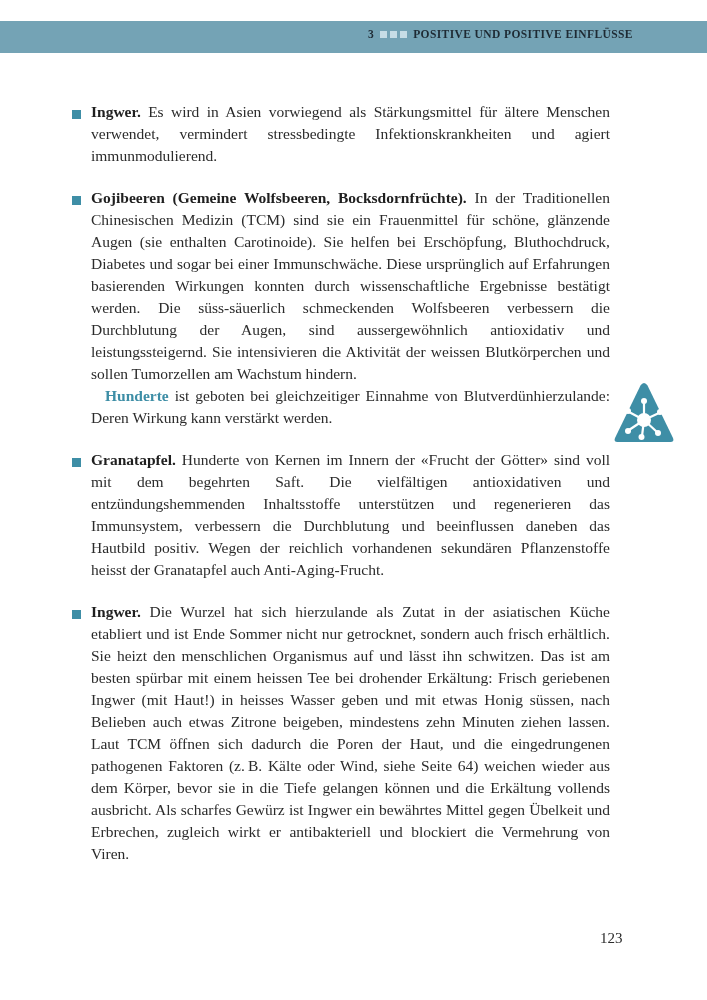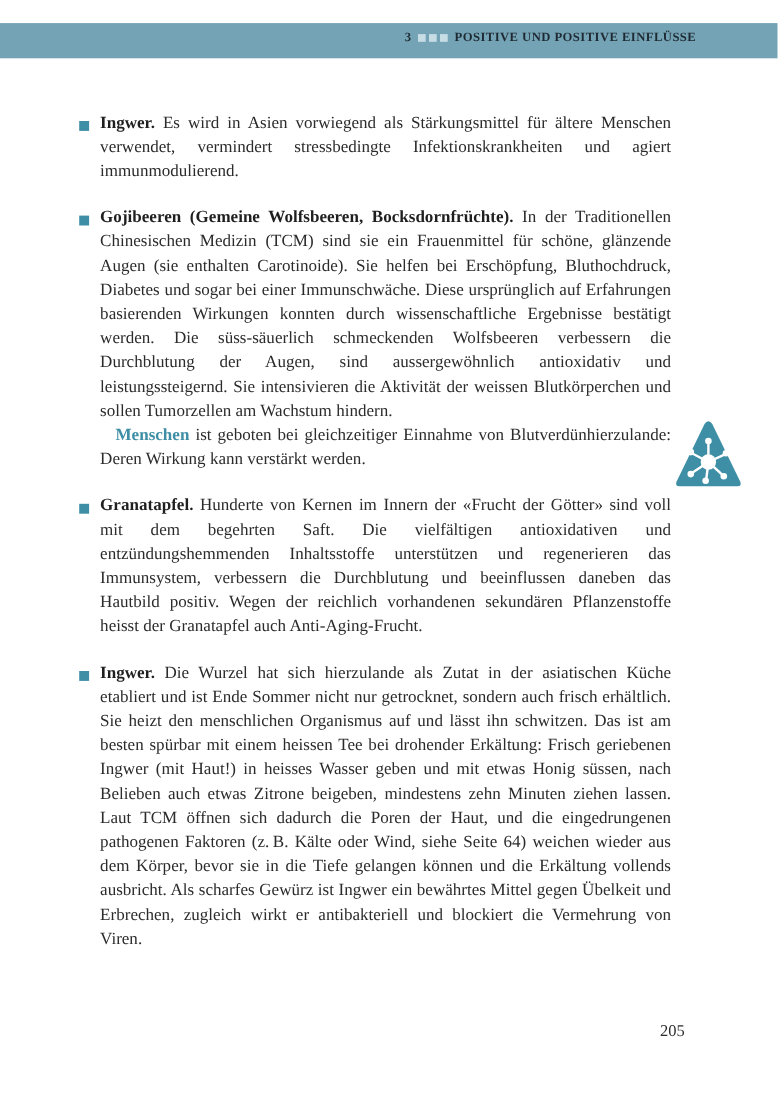--- a/index.html
+++ b/index.html
@@ -34,21 +34,21 @@
 
 <div class="content">
   <div class="entry">
     <span class="bullet"></span>
     <div class="text"><b>Ingwer.</b><span> Es wird in Asien vorwiegend als Stärkungsmittel für ältere Menschen verwendet, vermindert stressbedingte Infektionskrankheiten und agiert immunmodulierend.</span></div>
   </div>
 
   <div class="entry">
     <span class="bullet"></span>
     <div class="text"><b>Gojibeeren (Gemeine Wolfsbeeren, Bocksdornfrüchte).</b><span> In der Traditionellen Chinesischen Medizin (TCM) sind sie ein Frauenmittel für schöne, glänzende Augen (sie enthalten Carotinoide). Sie helfen bei Erschöpfung, Bluthochdruck, Diabetes und sogar bei einer Immun­schwäche. Diese ursprünglich auf Erfahrungen basierenden Wirkungen konnten durch wissenschaftliche Ergebnisse bestätigt werden. Die süss-säuerlich schmeckenden Wolfsbeeren verbessern die Durchblutung der Augen, sind aussergewöhnlich antioxidativ und leistungssteigernd. Sie intensivieren die Aktivität der weissen Blutkörperchen und sollen Tumorzellen am Wachstum hindern.</span>
-      <span class="caution"><span class="kw">Menschen</span><span> ist geboten bei gleichzeitiger Einnahme von Blutverdün­hierzulande: Deren Wirkung kann verstärkt werden.</span></span>
+      <span class="caution"><span class="kw">Hunderte</span><span> ist geboten bei gleichzeitiger Einnahme von Blutverdün­hierzulande: Deren Wirkung kann verstärkt werden.</span></span>
     </div>
   </div>
 
   <div class="entry">
     <span class="bullet"></span>
     <div class="text"><b>Granatapfel.</b><span> Hunderte von Kernen im Innern der «Frucht der Götter» sind voll mit dem begehrten Saft. Die vielfältigen antioxidativen und entzündungshemmenden Inhaltsstoffe unterstützen und regenerieren das Immunsystem, verbessern die Durchblutung und beeinflussen da­neben das Hautbild positiv. Wegen der reichlich vorhandenen sekun­dären Pflanzenstoffe heisst der Granatapfel auch Anti-Aging-Frucht.</span></div>
   </div>
 
   <div class="entry">
     <span class="bullet"></span>
@@ -68,13 +68,13 @@
     <circle cx="32" cy="40" r="7" stroke="none"></circle>
     <circle cx="32" cy="21" r="3" stroke="none"></circle>
     <circle cx="48" cy="32" r="3" stroke="none"></circle>
     <circle cx="46" cy="53" r="3" stroke="none"></circle>
     <circle cx="29.5" cy="57" r="3" stroke="none"></circle>
     <circle cx="16" cy="51" r="3" stroke="none"></circle>
     <circle cx="16" cy="31" r="3" stroke="none"></circle>
   </g>
 </svg>
 
-<div class="page-number">205</div>
+<div class="page-number">123</div>
 
 </body></html>

